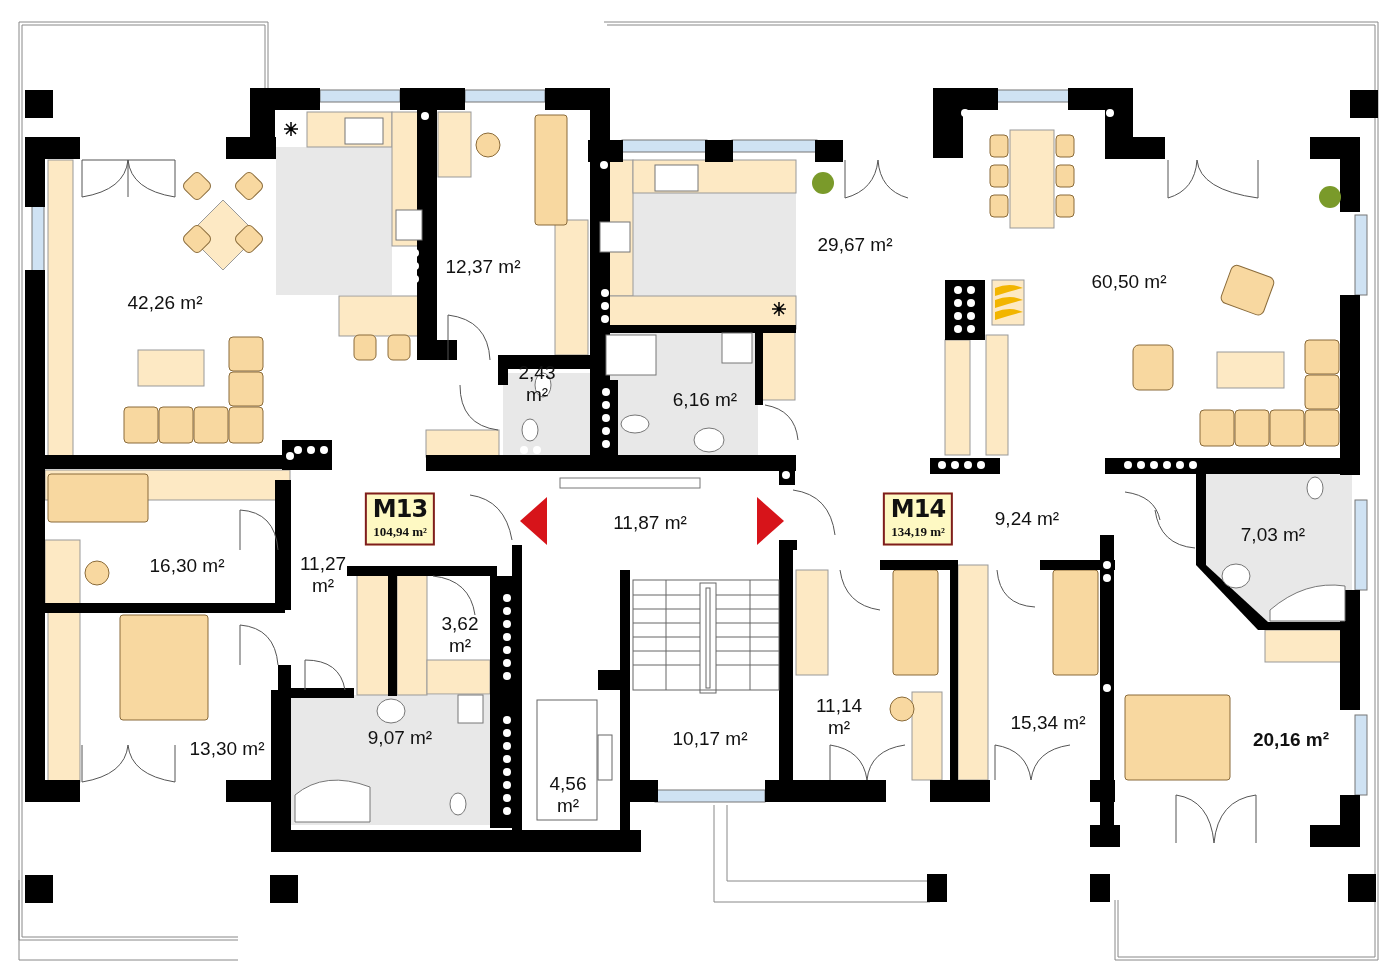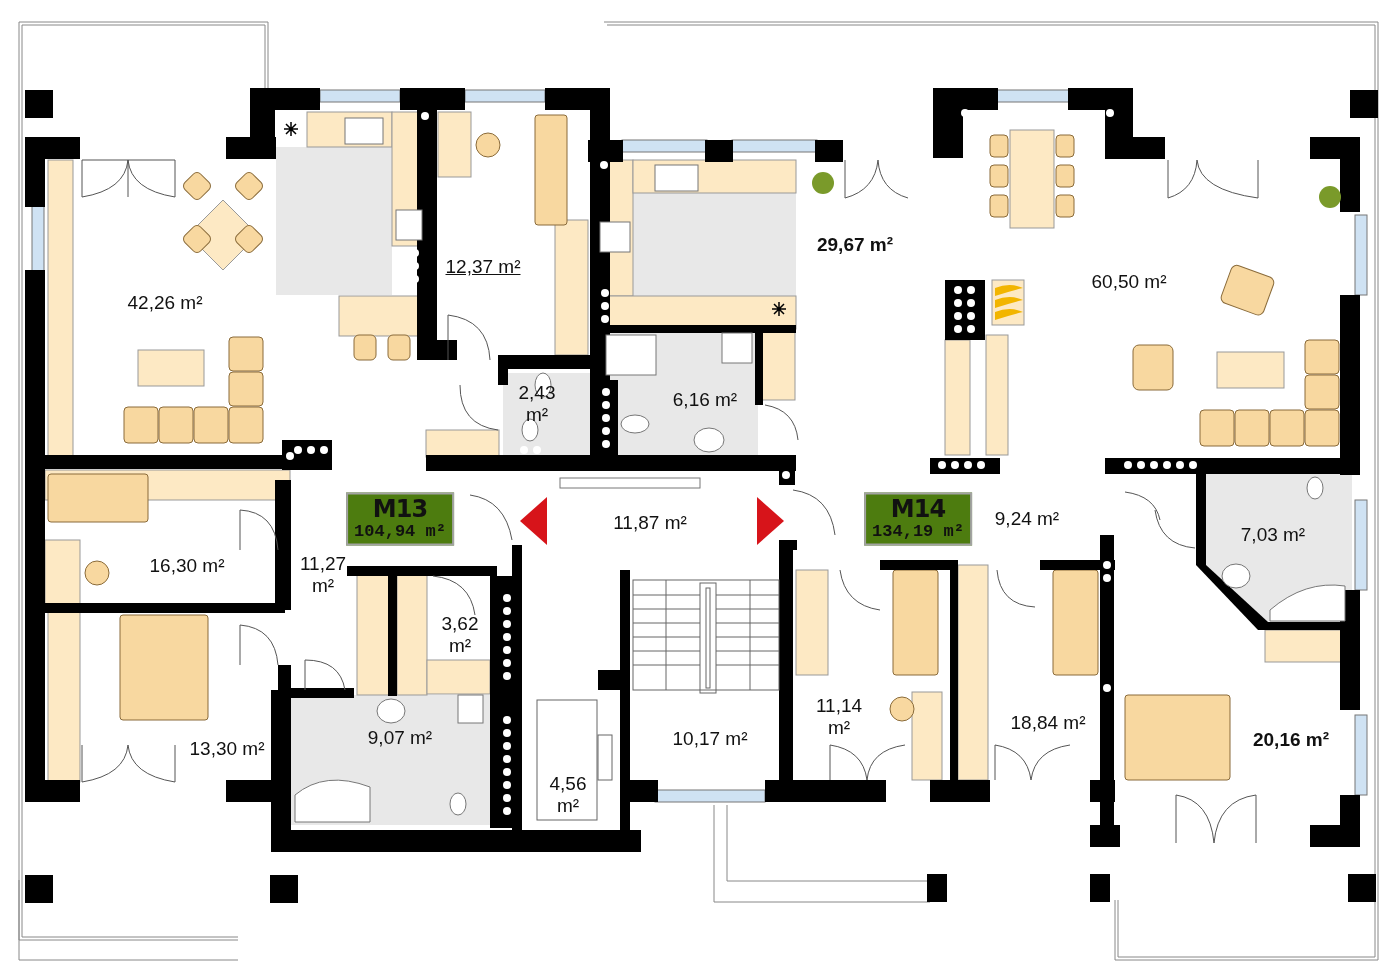--- a/index.html
+++ b/index.html
@@ -1,21 +1,21 @@
 <!DOCTYPE html>
 <html><head>
 <meta charset="utf-8">
 <style>
   html,body{margin:0;padding:0;background:#fff;}
   body{width:1398px;height:976px;position:relative;overflow:hidden;font-family:"Liberation Sans","DejaVu Sans",sans-serif;}
   #plan{position:absolute;left:0;top:0;width:1398px;height:976px;}
   .label{position:absolute;font-size:19px;color:#111;text-align:center;line-height:22px;white-space:nowrap;transform:translate(-50%,-50%);}
-  .unit-box{position:absolute;background:#4d7c0f;border:2px solid #a3a3a3;text-align:center;transform:translate(-50%,-50%);padding:1px 6px 2px 6px;}
+  .unit-box{position:absolute;background:#fef9c3;border:2px solid #7f1d1d;text-align:center;transform:translate(-50%,-50%);padding:1px 6px 2px 6px;}
   .unit-box .code{display:block;font-size:24px;font-weight:bold;line-height:26px;color:#111;font-family:"DejaVu Sans","Liberation Sans",sans-serif;letter-spacing:-1px;}
-  .unit-box .area{display:block;font-size:17px;font-weight:bold;line-height:20px;color:#111;font-family:Liberation Mono, monospace;}
+  .unit-box .area{display:block;font-size:13px;font-weight:bold;line-height:20px;color:#111;font-family:Liberation Serif, serif;}
 </style>
 </head>
 <body>
 
 <svg id="plan" viewBox="0 0 1398 976" xmlns="http://www.w3.org/2000/svg">
 
   <g fill="none" stroke="#888" stroke-width="1">
     <path d="M19 22 H268 V110"></path>
       <path d="M22 25 H265 V110"></path>
     <path d="M19 22 V940 H238"></path>
@@ -383,30 +383,30 @@
 <div class="unit-box" style="left:400px;top:519px;">
   <span class="code">M13</span>
   <span class="area">104,94 m²</span>
 </div>
 <div class="unit-box" style="left:918px;top:519px;">
   <span class="code">M14</span>
   <span class="area">134,19 m²</span>
 </div>
 
 <div class="label" style="left:165px;top:303px;">42,26 m²</div>
-<div class="label" style="left:483px;top:267px;text-decoration:underline;">12,37 m²</div>
-<div class="label" style="left:537px;top:404px;"><span>2,43</span><br><span>m²</span></div>
+<div class="label" style="left:483px;top:267px;">12,37 m²</div>
+<div class="label" style="left:537px;top:384px;"><span>2,43</span><br><span>m²</span></div>
 <div class="label" style="left:187px;top:566px;">16,30 m²</div>
 <div class="label" style="left:323px;top:575px;"><span>11,27</span><br><span>m²</span></div>
 <div class="label" style="left:460px;top:635px;"><span>3,62</span><br><span>m²</span></div>
 <div class="label" style="left:227px;top:749px;text-align:right;">13,30 m²</div>
 <div class="label" style="left:400px;top:738px;">9,07 m²</div>
 <div class="label" style="left:568px;top:767px;margin-top:28px;"><span>4,56</span><br><span>m²</span></div>
 <div class="label" style="left:710px;top:739px;">10,17 m²</div>
 <div class="label" style="left:650px;top:523px;">11,87 m²</div>
-<div class="label" style="left:855px;top:245px;font-weight:bold;">29,67 m²</div>
+<div class="label" style="left:855px;top:245px;">29,67 m²</div>
 <div class="label" style="left:705px;top:400px;">6,16 m²</div>
 <div class="label" style="left:1129px;top:282px;">60,50 m²</div>
 <div class="label" style="left:1027px;top:519px;">9,24 m²</div>
 <div class="label" style="left:1273px;top:535px;text-align:right;">7,03 m²</div>
 <div class="label" style="left:839px;top:717px;"><span>11,14</span><br><span>m²</span></div>
-<div class="label" style="left:1048px;top:723px;">18,84 m²</div>
+<div class="label" style="left:1048px;top:723px;">15,34 m²</div>
 <div class="label" style="left:1291px;top:740px;font-weight:bold;">20,16 m²</div>
 
 </body></html>

